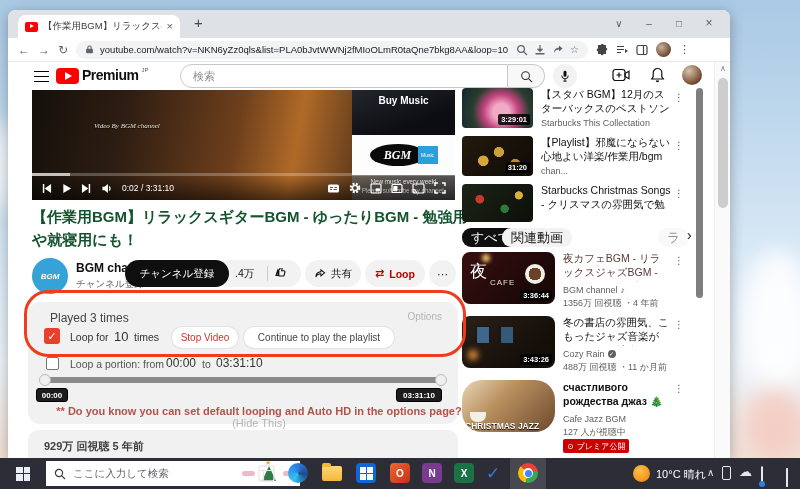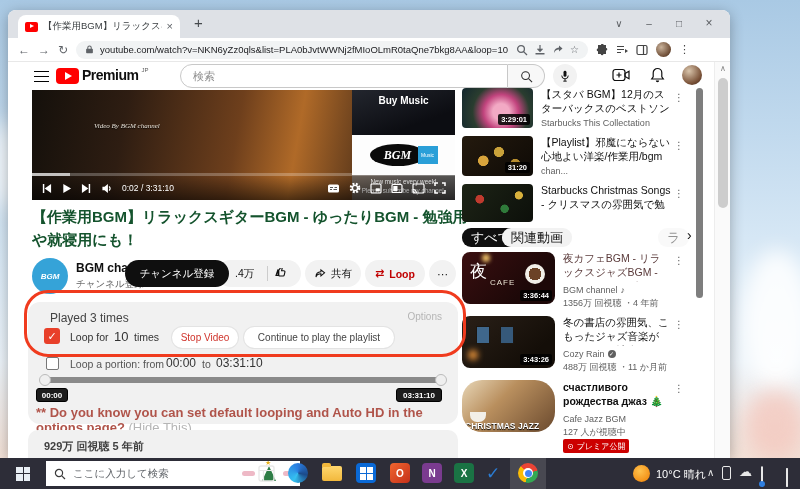--- a/index.html
+++ b/index.html
@@ -66,21 +66,21 @@
 .lpanel{position:absolute;left:20px;top:240px;width:430px;height:122px;background:#f1f1f1;border-radius:12px}
 .lp-played{position:absolute;left:22px;top:9px;font-size:12px;color:#444}
 .lp-opt{position:absolute;right:16px;top:9px;font-size:10px;color:#b5b5b5}
 .cbx{position:absolute;width:16px;height:16px;border-radius:3px;background:#e8402a;color:#fff;font-size:11px;font-weight:700;display:flex;align-items:center;justify-content:center}
 .cbx2{position:absolute;width:13px;height:13px;border-radius:2px;background:#fff;border:1.5px solid #777}
 .lp-txt{position:absolute;font-size:10.5px;color:#333}
 .wpill{position:absolute;height:21px;border-radius:11px;background:#fff;display:flex;align-items:center;justify-content:center;font-size:10px;box-shadow:0 0 0 1px #e3e3e3}
 .slider{position:absolute;left:16px;top:75px;width:398px;height:6px;border-radius:3px;background:#8a8a8a}
 .shandle{position:absolute;top:-3px;width:12px;height:12px;border-radius:50%;background:#efefef;border:1px solid #bbb}
 .stip{position:absolute;background:#1d1d1d;color:#fff;font-size:8px;font-weight:700;border-radius:3px;height:14px;display:flex;align-items:center;justify-content:center;border:1px solid #000}
-.lp-hint{position:absolute;left:8px;top:103px;width:100%;font-size:13px;color:#b0544a;font-weight:600}
+.lp-hint{position:absolute;left:16px;top:103px;width:100%;text-align:center;font-size:11px;color:#b0544a;font-weight:600}
 .lp-hide{color:#b5b5b5;font-weight:400}
 .redmark{position:absolute;left:16px;top:228px;width:442px;height:67px;border:3.5px solid #f03b1e;border-radius:24px;z-index:30;pointer-events:none}
 .descbox{position:absolute;left:20px;top:368px;width:430px;height:40px;background:#f1f1f1;border-radius:10px}
 .descstats{position:absolute;left:16px;top:9px;font-size:11px;font-weight:600;color:#3f3f3f}
 
 .thumb{position:absolute;border-radius:4px;overflow:hidden}
 .dur{position:absolute;right:3px;bottom:3px;background:rgba(0,0,0,.85);color:#fff;font-size:7.5px;font-weight:600;padding:1px 3px;border-radius:2px}
 .svt{position:absolute;font-size:10.5px;line-height:1.35;color:#0f0f0f;overflow:hidden}
 .svc{position:absolute;font-size:9px;color:#606060;white-space:nowrap}
 .dots{position:absolute;font-size:10px;color:#606060}

